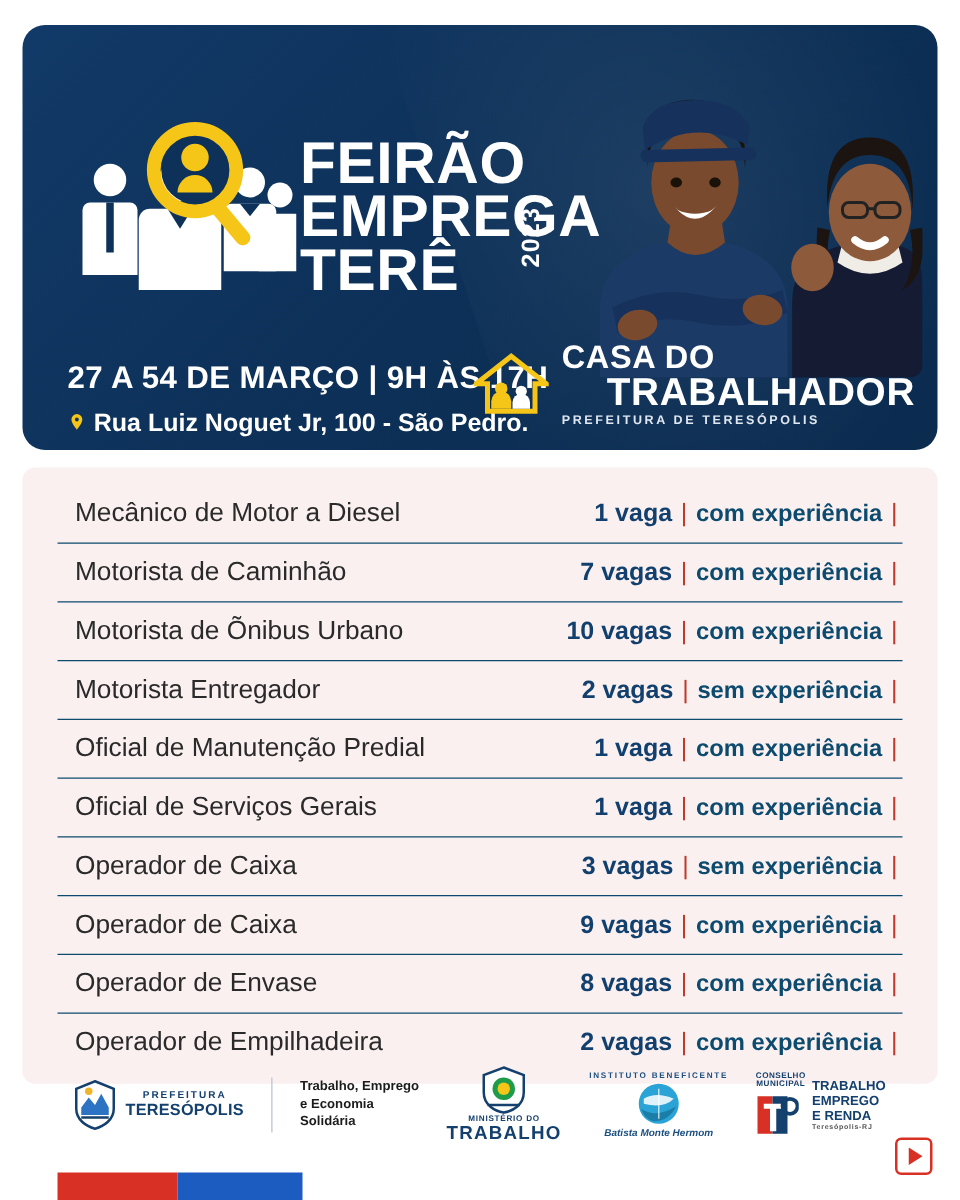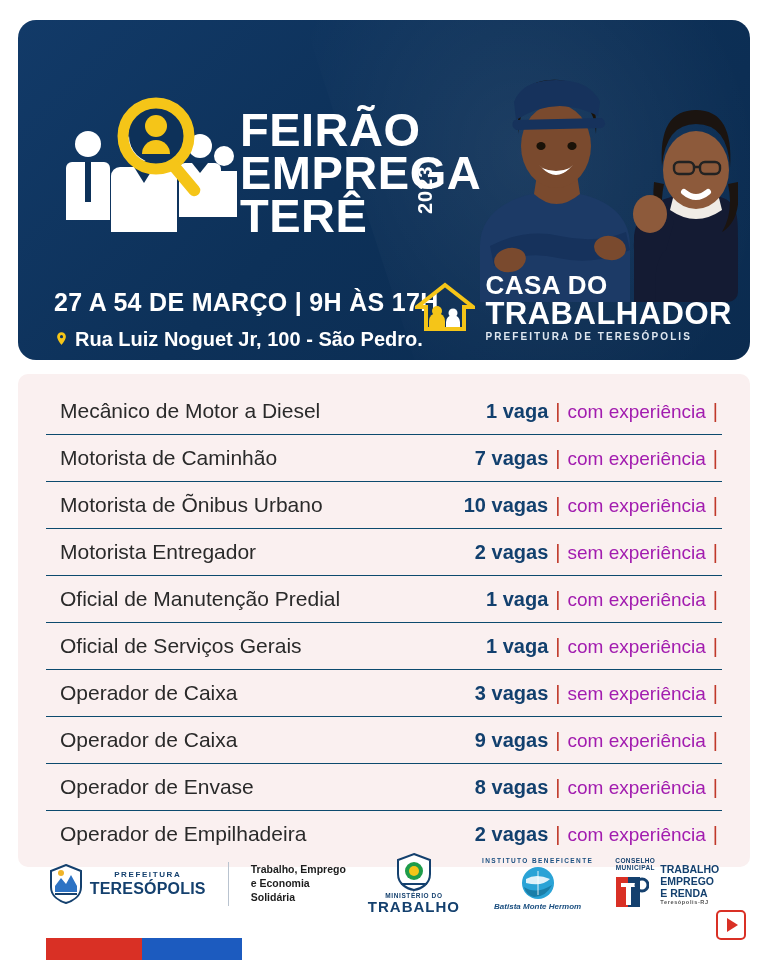--- a/index.html
+++ b/index.html
@@ -92,21 +92,21 @@
 
   
   .casa {
     position: absolute;
     right: 18px; bottom: 18px;
     display: flex; align-items: center; gap: 10px;
   }
   .casa-house { width: 60px; height: 52px; }
   .casa-text { color: #ffffff; line-height: 1; }
   .casa-l1 { font-size: 26px; font-weight: 700; letter-spacing: 0.5px; }
-  .casa-l2 { font-size: 31px; font-weight: 800; letter-spacing: 0.5px; }
+  .casa-l2 { font-size: 31px; font-weight: 800; letter-spacing: 0.5px; margin-left: 36px; }
   .casa-l3 { font-size: 10px; font-weight: 700; letter-spacing: 2.1px; color: #dfe7f0; margin-top: 3px; }
 
   
   .listcard {
     width: 732px;
     margin: 14px auto 0 auto;
     background: #faf0f0;
     border-radius: 10px;
     padding: 14px 28px 10px 28px;
   }
@@ -131,41 +131,41 @@
     white-space: nowrap;
   }
   .job-vagas {
     font-size: 20px;
     font-weight: 800;
     color: #12406e;
   }
   .sep { color: #c0392b; font-size: 20px; font-weight: 400; }
   .job-exp {
     font-size: 19px;
-    color: #a21caf;
-    font-weight: 400;
+    color: #0c4a6e;
+    font-weight: 700;
   }
 
   
   .footer {
     position: absolute;
     left: 18px; bottom: 36px;
     width: 732px;
     height: 80px;
     display: flex;
     align-items: center;
     justify-content: center;
     gap: 22px;
   }
   .f-item { display: flex; align-items: center; gap: 7px; }
   .f-text { line-height: 1.12; }
 
   .pref-crest { width: 34px; height: 40px; }
   .pref-l1 { font-size: 8px; font-weight: 700; color: #14406e; letter-spacing: 1.6px; text-align: center; }
-  .pref-l2 { font-size: 16px; font-weight: 800; color: #14406e; letter-spacing: 0.2px; text-align: left; }
+  .pref-l2 { font-size: 13px; font-weight: 800; color: #14406e; letter-spacing: 0.2px; text-align: left; }
   .divider-v { width: 1px; height: 44px; background: #b9c3cf; }
   .trab-lines { font-size: 10.5px; color: #1c1c1c; font-weight: 600; line-height: 1.32; }
 
   .gov-crest { width: 38px; height: 40px; }
   .gov-l1 { font-size: 6.5px; font-weight: 700; color: #14406e; letter-spacing: 0.6px; text-align: center; }
   .gov-l2 { font-size: 15px; font-weight: 800; color: #14406e; letter-spacing: 1px; text-align: center; }
 
   .praia { font-size: 22px; font-weight: 800; color: #14406e; letter-spacing: -0.2px; display: flex; align-items: center; }
   .praia .redmark { color: #d93025; }
 

